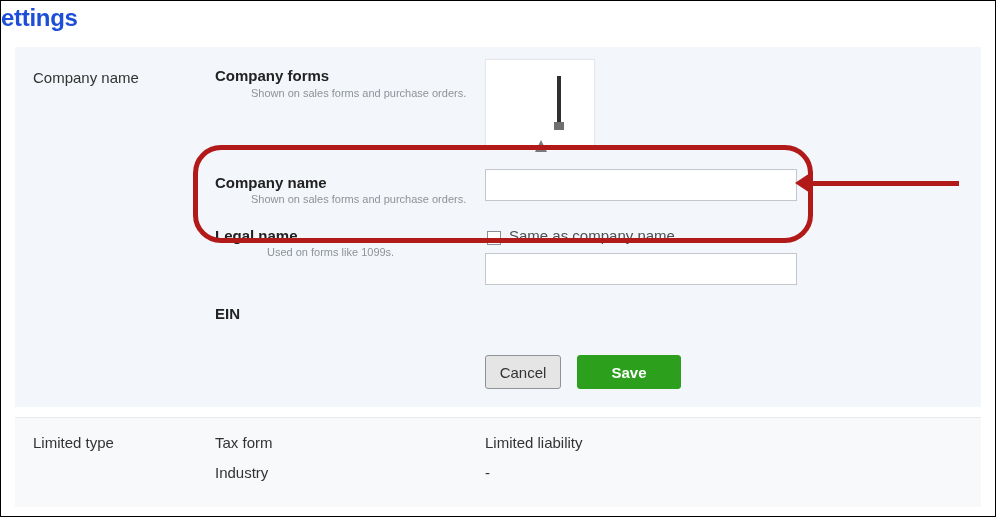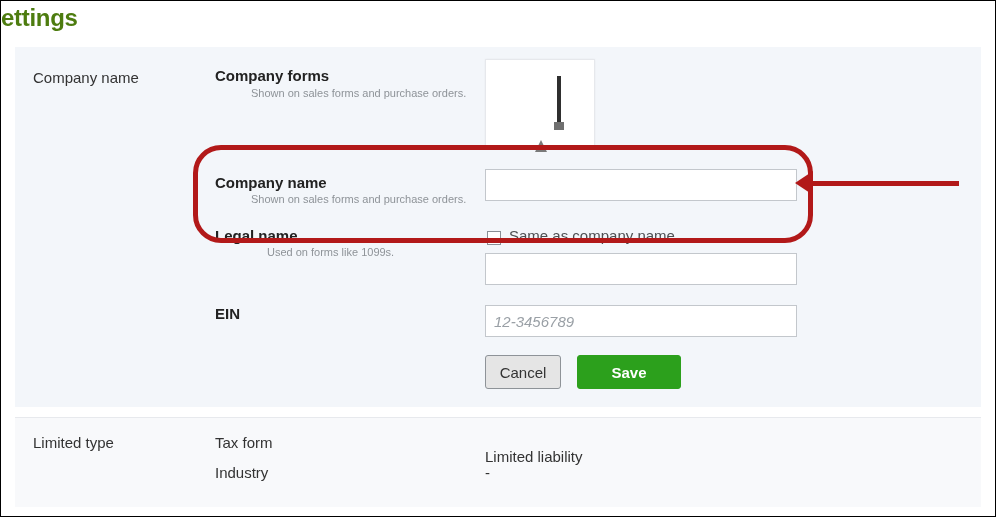--- a/index.html
+++ b/index.html
@@ -11,21 +11,21 @@
     overflow: hidden;
     border: 1px solid #000;
     background: #fff;
   }
   .page-title {
     position: absolute;
     top: 3px;
     left: 0;
     font-size: 24px;
     font-weight: 600;
-    color: #4d7c0f;
+    color: #1d4ed8;
     letter-spacing: -0.3px;
   }
   .panel {
     position: absolute;
     top: 46px;
     left: 14px;
     right: 14px;
     height: 360px;
     background: #f3f6fa;
   }
@@ -176,31 +176,30 @@
     <div class="field-subtext" style="top:146px; left:200px;">Shown on sales forms and purchase orders.</div>
     <input type="text" class="text-input" style="top: 122px; left: 470px; width: 312px;" value="">
 
     <div class="field-heading" style="top:180px; left:200px;">Legal name</div>
     <div class="field-subtext" style="top:199px; left:216px;">Used on forms like 1099s.</div>
     <div class="checkbox" style="top:184px; left:472px;"></div>
     <div class="checkbox-label" style="top:180px; left:494px;">Same as company name</div>
     <input type="text" class="text-input" style="top: 206px; left: 470px; width: 312px;" value="">
 
     <div class="field-heading" style="top:258px; left:200px;">EIN</div>
-    <input type="text" class="text-input" style="top: 258px; left: 470px; width: 312px;" placeholder="12-3456789">
 
     <div class="btn btn-cancel" style="top:308px; left:470px;">Cancel</div>
     <div class="btn btn-save" style="top:308px; left:562px;font-weight:bold;">Save</div>
   </div>
 
   <div class="panel2">
     <div class="section-label" style="top:16px; left:18px;">Limited type</div>
 
     <div class="value-text" style="top:16px; left:200px;">Tax form</div>
-    <div class="value-text" style="top:16px; left:470px;margin-top:14px;">Limited liability</div>
+    <div class="value-text" style="top:16px; left:470px;">Limited liability</div>
 
     <div class="value-text" style="top:46px; left:200px;">Industry</div>
     <div class="value-text" style="top:46px; left:470px;">-</div>
   </div>
 
   <div class="callout-box" style="top:144px; left:192px; width:620px; height:98px;"></div>
   <div class="callout-arrow" style="top:180px; left:808px; width:150px;"></div>
 
 </div>
 

